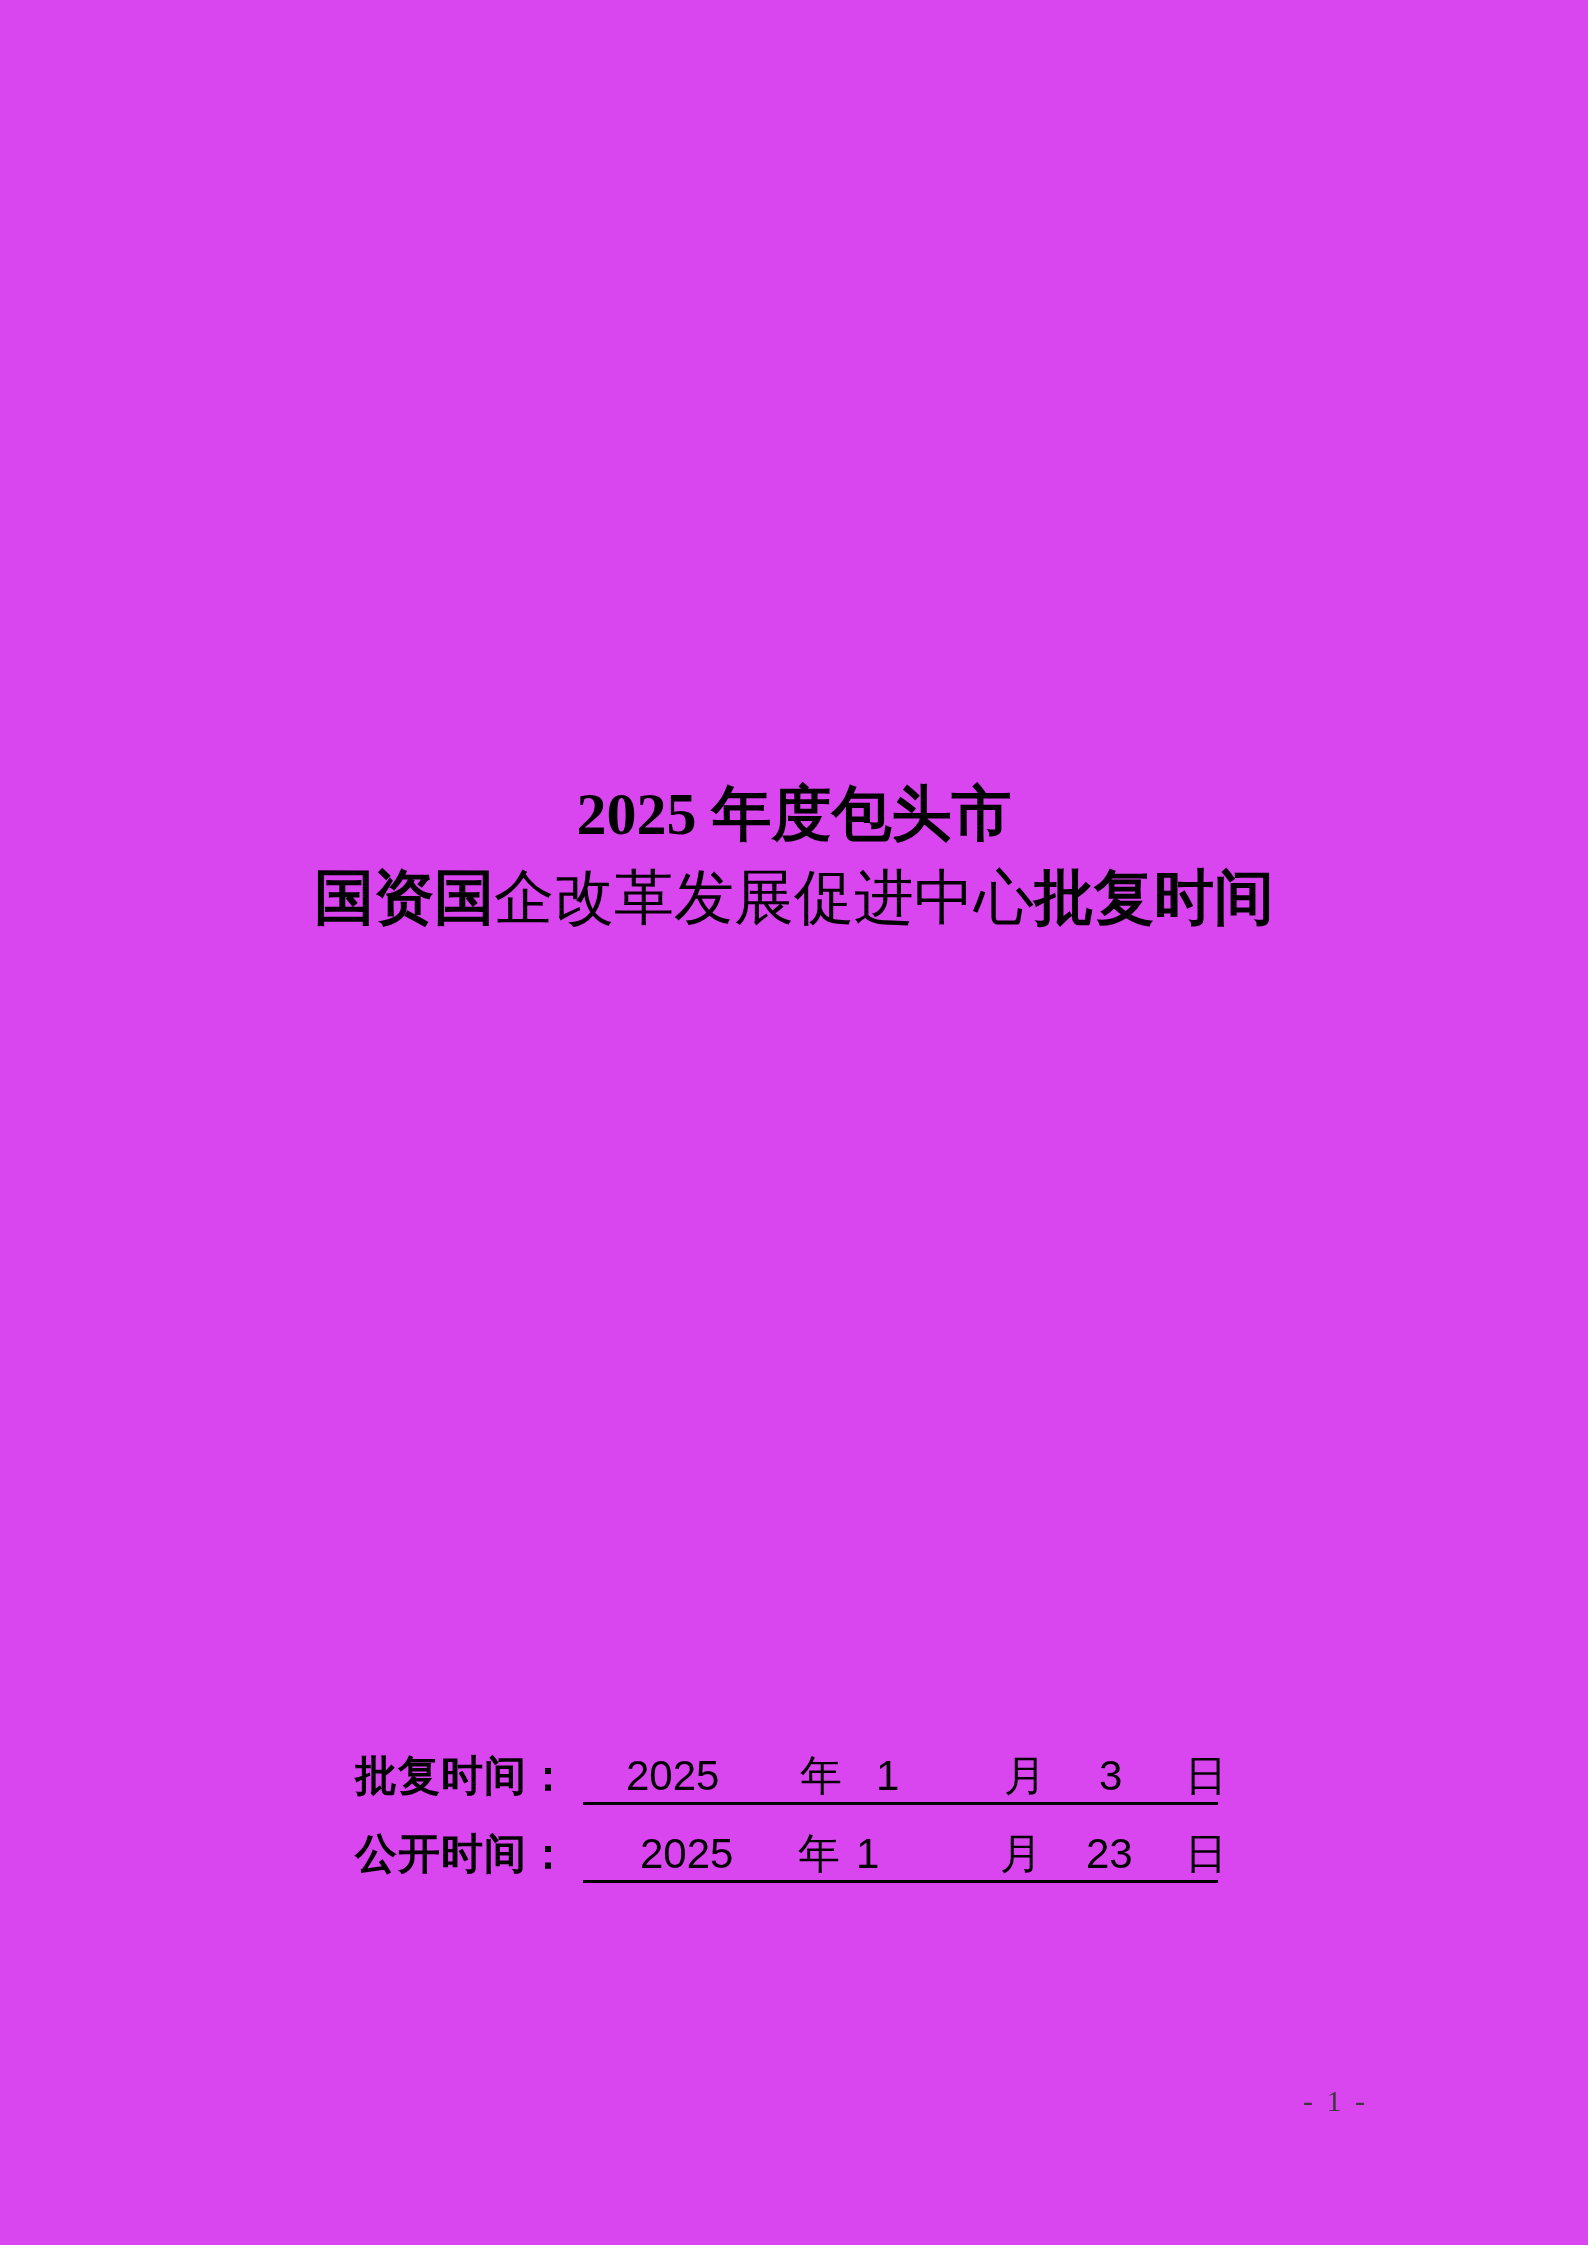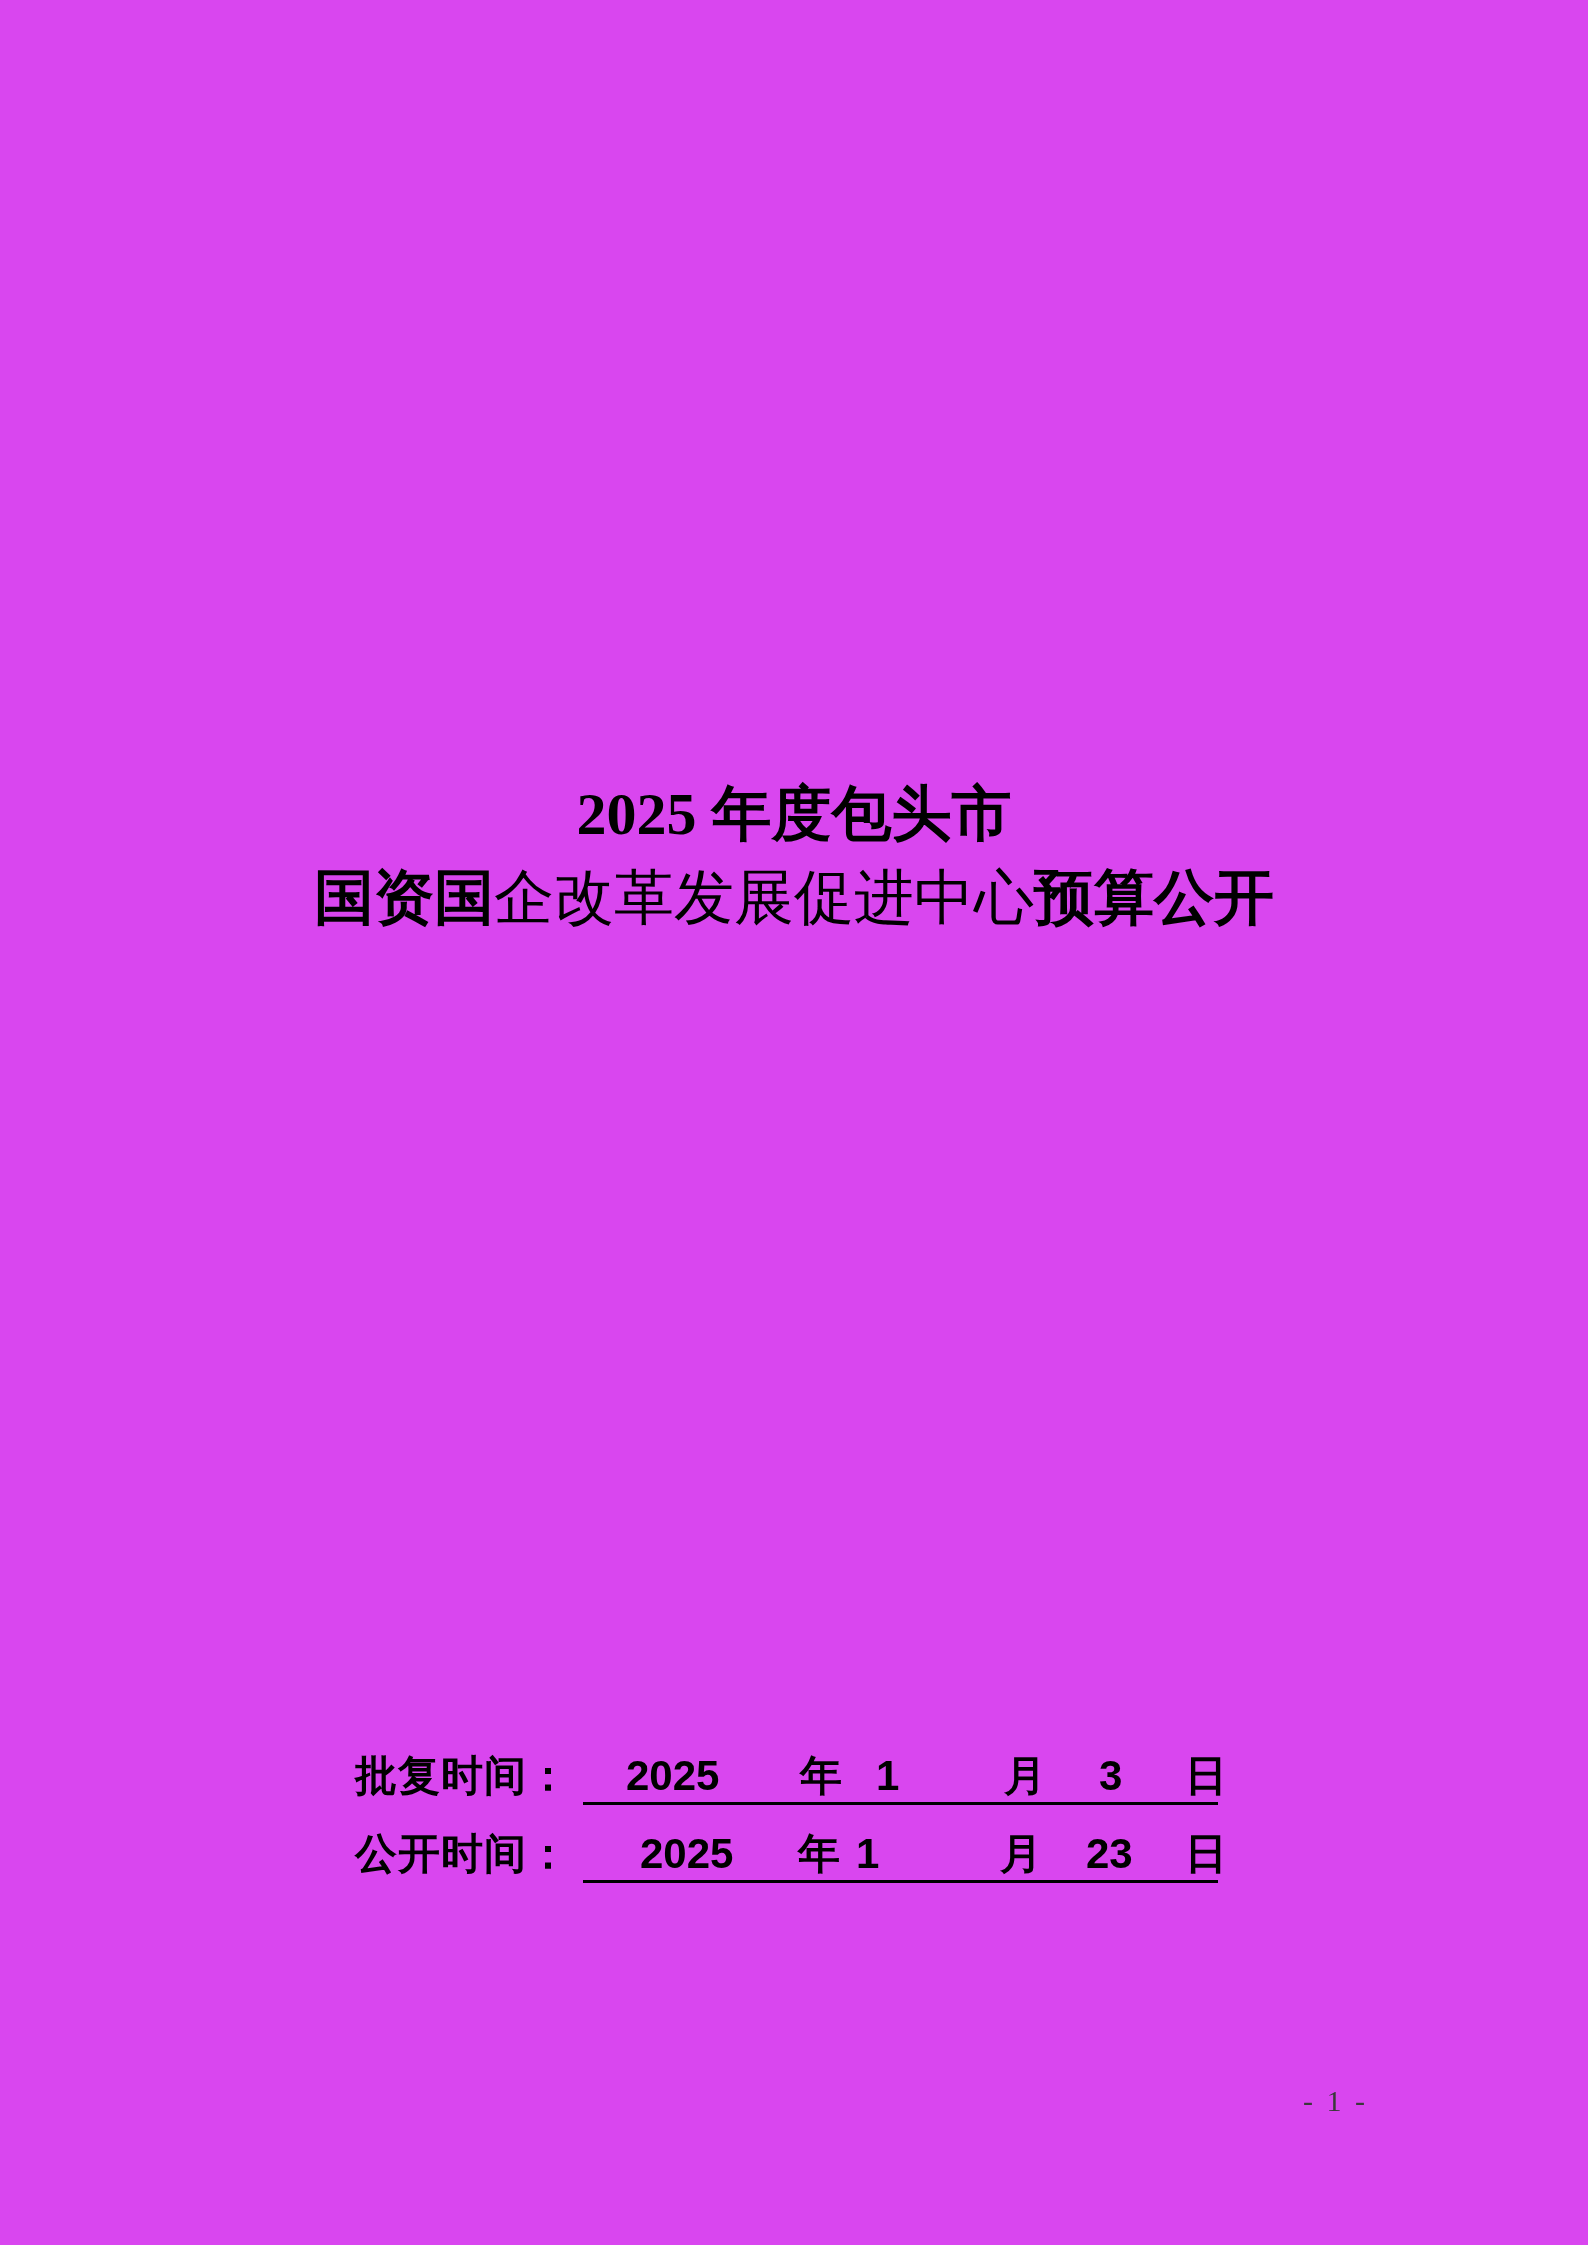--- a/index.html
+++ b/index.html
@@ -66,21 +66,21 @@
     position: absolute;
     left: 228px;
     top: 0;
     width: 635px;
     height: 52px;
     border-bottom: 3px solid #000000;
   }
   .date-line .tok {
     position: absolute;
     top: 0;
-    font-weight: 700;
+    font-weight: 400;
     color: #000000;
     text-align: center;
   }
   
   .approval .tok-year       { left: 43px; }
   .approval .tok-year-unit  { left: 217px; }
   .approval .tok-month      { left: 293px; }
   .approval .tok-month-unit { left: 421px; }
   .approval .tok-day        { left: 516px; }
   .approval .tok-day-unit   { left: 602px; }
@@ -104,21 +104,21 @@
     color: #3a3a3a;
   }
 </style>
 </head>
 <body>
 
 <div class="page">
 
   <div class="title-block">
     <div class="title-line1">2025 年度包头市</div>
-    <div class="title-line2"><span class="seg-bold">国资国</span><span class="seg-regular">企改革发展促进中心</span><span class="seg-bold">预算公开</span></div>
+    <div class="title-line2"><span class="seg-bold">国资国</span><span class="seg-regular">企改革发展促进中心</span><span class="seg-bold">批复时间</span></div>
   </div>
 
   <div class="date-row approval">
     <span class="date-label">批复时间：</span>
     <div class="date-line">
       <span class="tok tok-year">2025</span>
       <span class="tok tok-year-unit">年</span>
       <span class="tok tok-month">1</span>
       <span class="tok tok-month-unit">月</span>
       <span class="tok tok-day">3</span>

